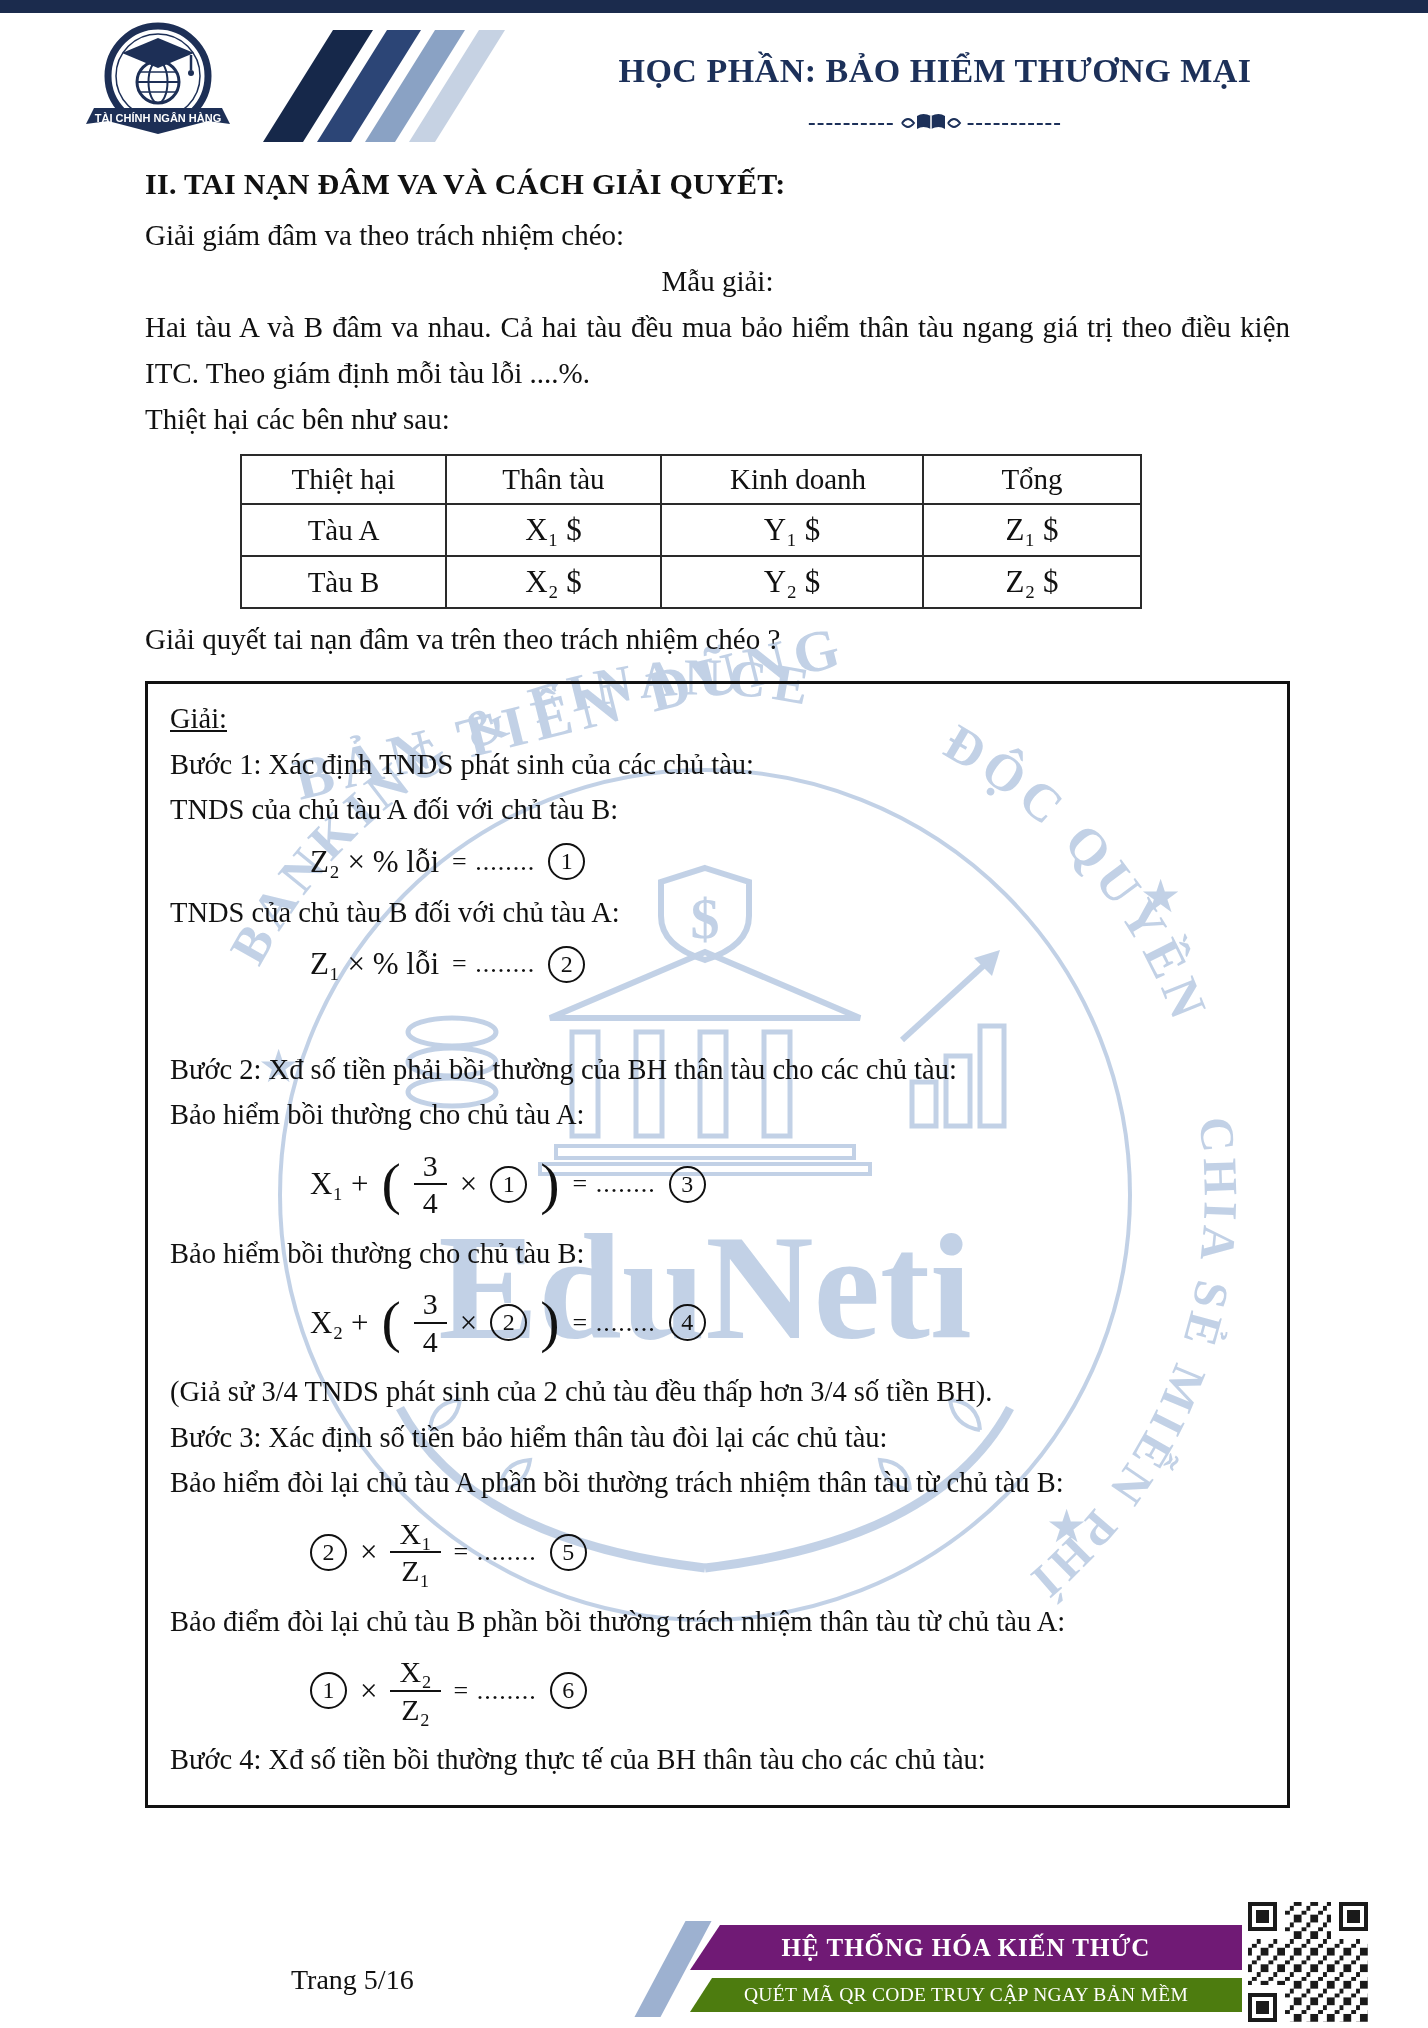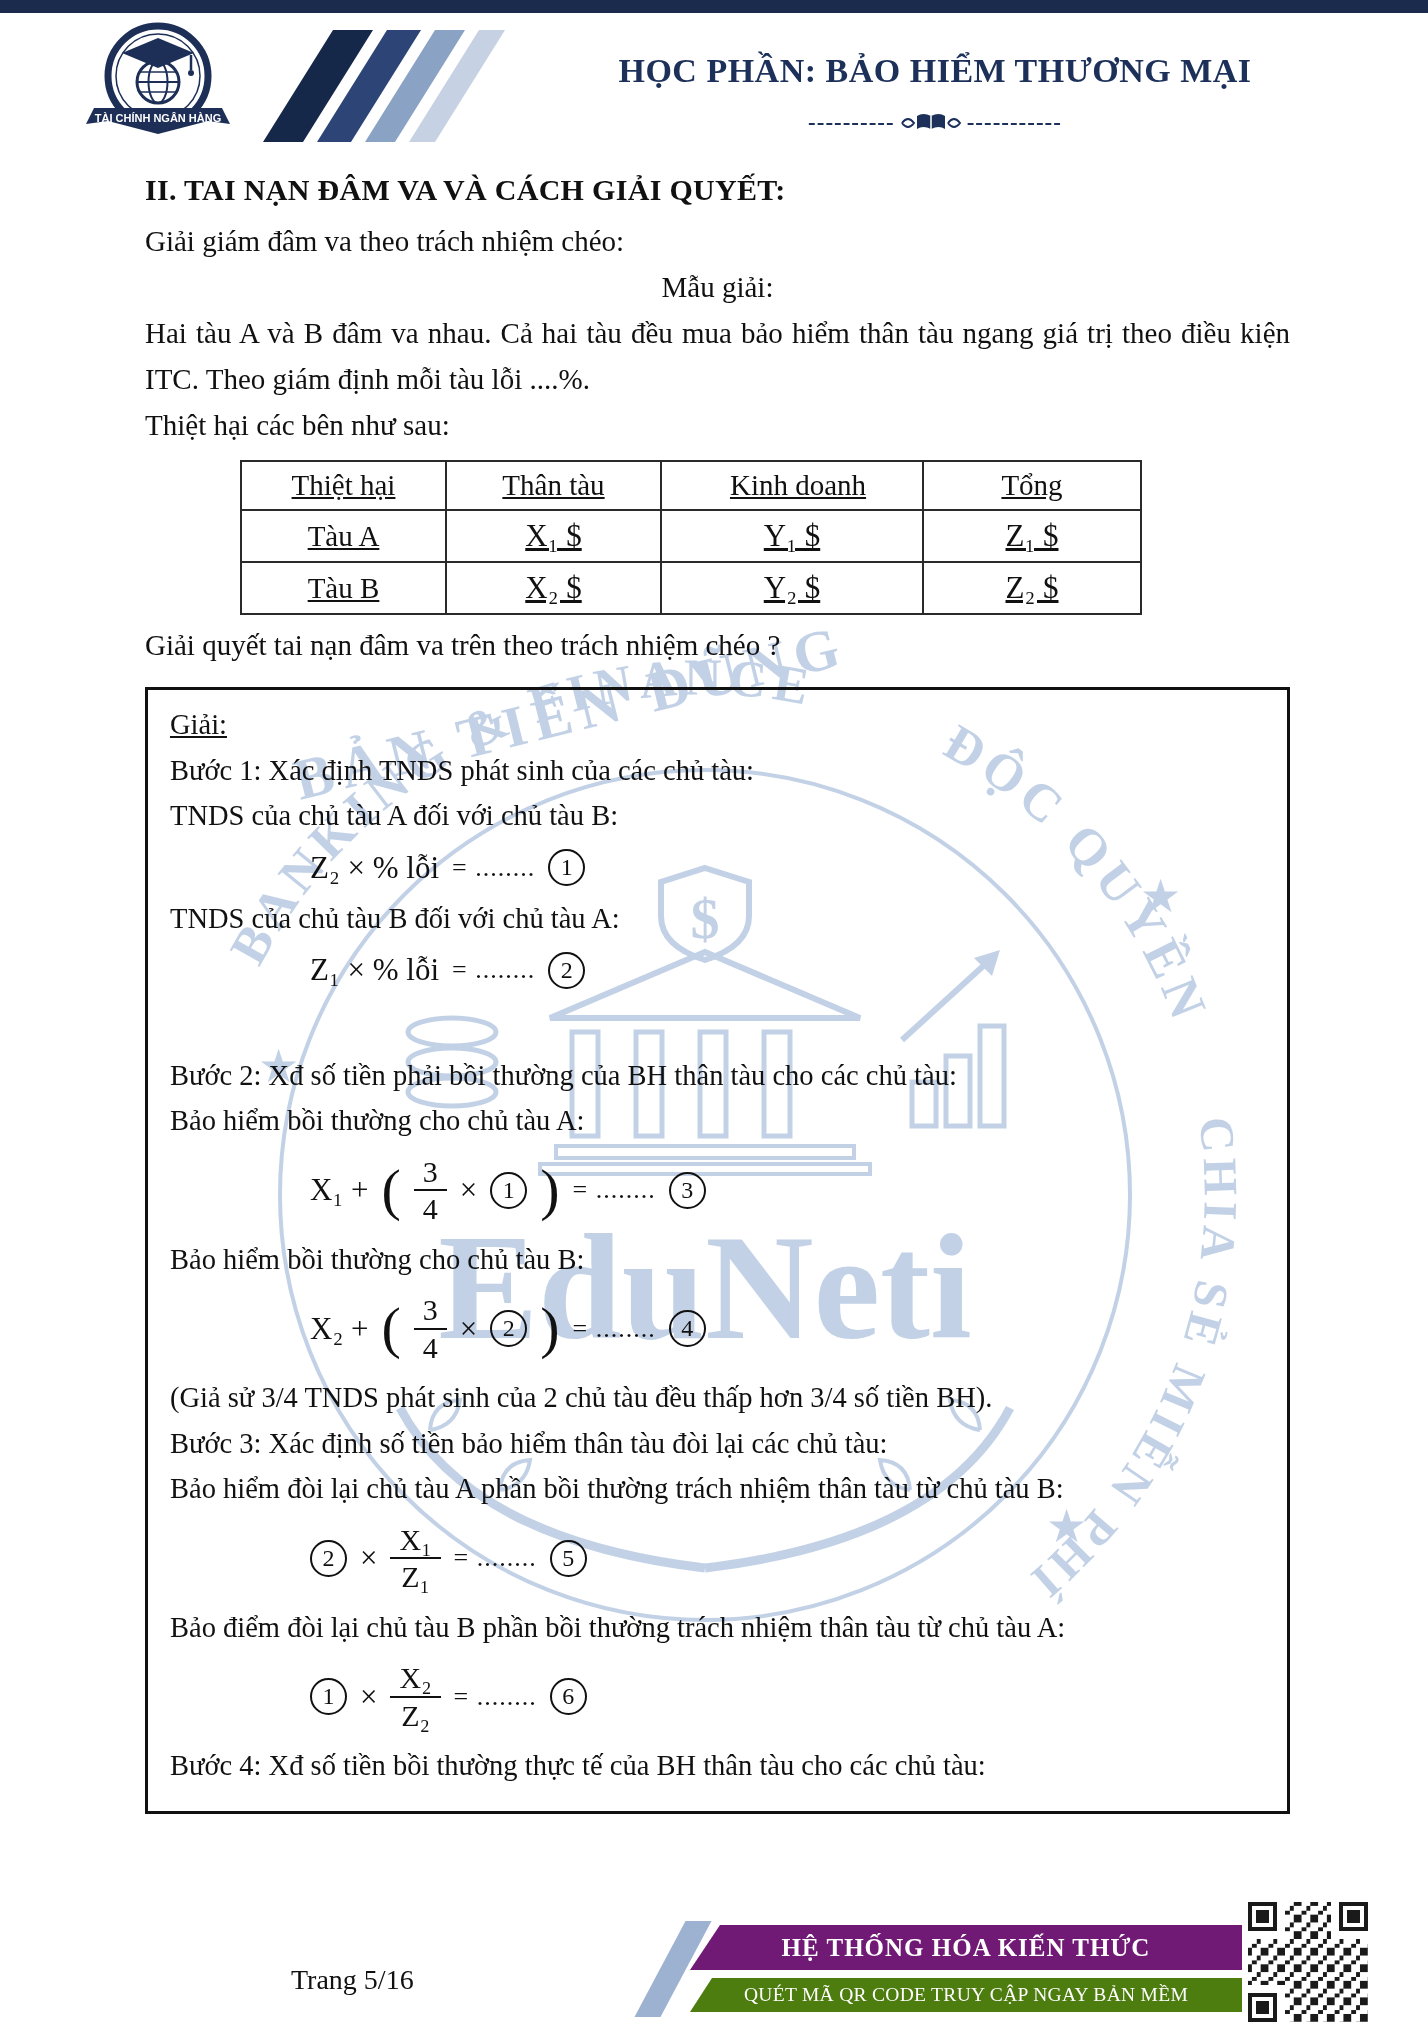--- a/index.html
+++ b/index.html
@@ -22,28 +22,28 @@
     font-size:34px; font-weight:bold; color:#1c3059; letter-spacing:0.5px;
   }
   .divider {
     position:absolute; top:110px; left:500px; width:870px;
     display:flex; align-items:center; justify-content:center; gap:4px;
     color:#1c3059; font-weight:bold; font-size:23px; letter-spacing:1px;
   }
   
   .watermark { position:absolute; inset:0; z-index:0; pointer-events:none; }
   
-  .content { position:absolute; top:160px; left:145px; right:138px; z-index:1;margin-top:6px; }
+  .content { position:absolute; top:160px; left:145px; right:138px; z-index:1; }
   .line { font-size:29px; line-height:1.58; }
   .section-title { font-size:30px; font-weight:bold; letter-spacing:0.3px; margin-bottom:6px; }
   .centered { text-align:center; }
   .para { text-align:justify; }
   
   table { border-collapse:collapse; margin:12px 0 8px 95px; }
-  th,td { border:2px solid #2a2a2a; text-align:center; font-weight:400; font-size:29px; padding:7px 8px;text-decoration:underline; }
+  th,td { border:2px solid #2a2a2a; text-align:center; font-weight:400; font-size:29px; padding:7px 8px; }
   .c0 { width:205px; } .c1 { width:215px; } .c2 { width:262px;padding-left:20px; } .c3 { width:218px; }
   .cell-var { font-size:31px; }
   
   .solution { border:3px solid #111; margin-top:18px; padding:12px 34px 22px 22px; }
   .sol-line { font-size:28.5px; line-height:1.6; }
   .underlined { text-decoration:underline; }
   .gap-before { margin-top:64px; }
   
   .formula { display:flex; align-items:center; gap:13px; margin:10px 0 10px 140px; font-size:31px; }
   .frac { display:inline-flex; flex-direction:column; align-items:center; line-height:1.18; font-size:30px; }

